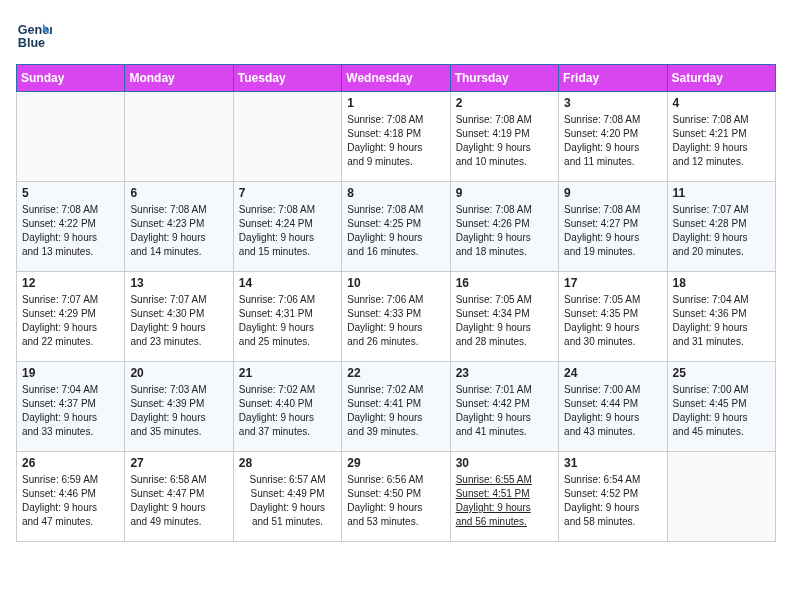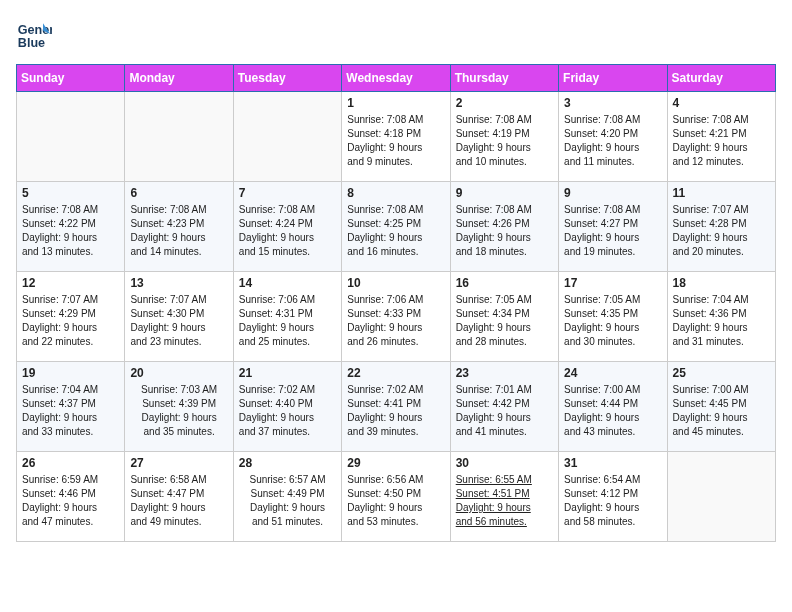--- a/index.html
+++ b/index.html
@@ -247,21 +247,21 @@
       <tr>
         <td>
           <div class="day-num">19</div>
           <div class="cell-content" style="white-space: pre-line;">Sunrise: 7:04 AM
 Sunset: 4:37 PM
 Daylight: 9 hours
 and 33 minutes.</div>
         </td>
         <td>
           <div class="day-num">20</div>
-          <div class="cell-content" style="white-space: pre-line; text-align: center;">Sunrise: 7:03 AM
+          <div class="cell-content" style="white-space: pre-line;">Sunrise: 7:03 AM
 Sunset: 4:39 PM
 Daylight: 9 hours
 and 35 minutes.</div>
         </td>
         <td>
           <div class="day-num">21</div>
           <div class="cell-content" style="white-space: pre-line;">Sunrise: 7:02 AM
 Sunset: 4:40 PM
 Daylight: 9 hours
 and 37 minutes.</div>
@@ -327,20 +327,20 @@
         <td>
           <div class="day-num">30</div>
           <div class="cell-content" style="white-space: pre-line; text-decoration: underline;">Sunrise: 6:55 AM
 Sunset: 4:51 PM
 Daylight: 9 hours
 and 56 minutes.</div>
         </td>
         <td>
           <div class="day-num">31</div>
           <div class="cell-content" style="white-space: pre-line;">Sunrise: 6:54 AM
-Sunset: 4:12 PM
+Sunset: 4:52 PM
 Daylight: 9 hours
 and 58 minutes.</div>
         </td>
         <td class="empty-cell"></td>
       </tr>
     </tbody>
 </table>
 
 </body></html>

